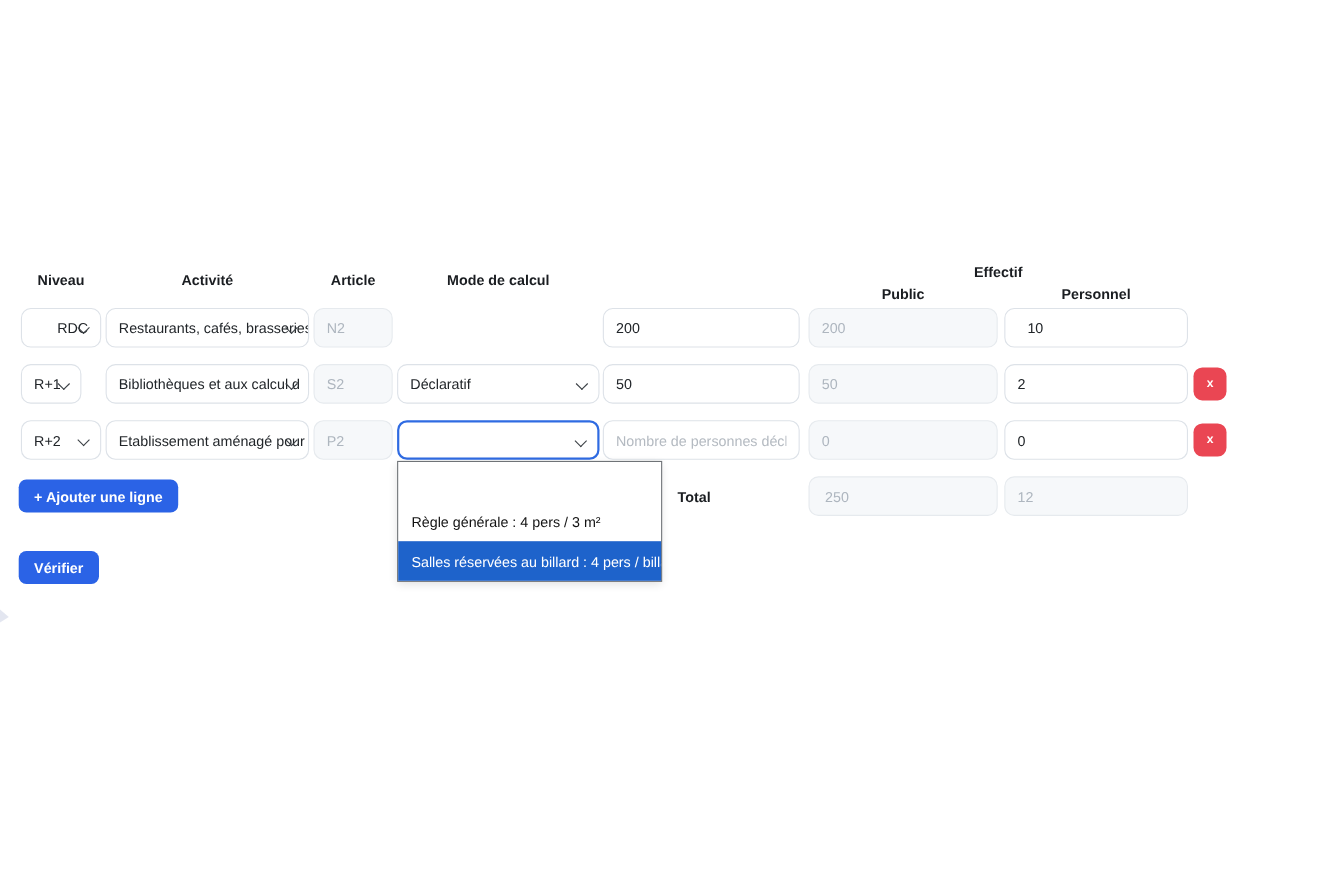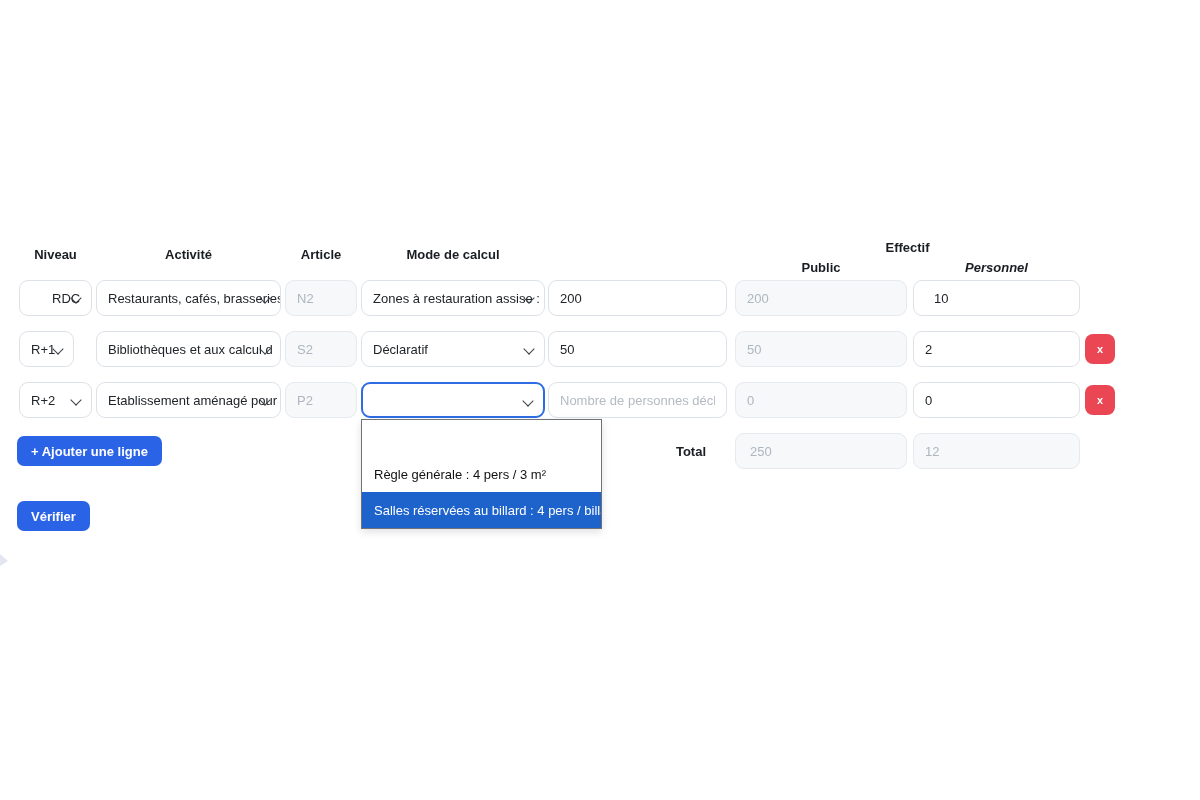--- a/index.html
+++ b/index.html
@@ -17,21 +17,21 @@
   .disabled{background:#f6f8fa;color:#aeb6bf;border-color:#e6eaee;}
   .disabled::placeholder{color:#aeb6bf;}
   input.ctl::placeholder{color:#b4bac1;}
   .focused{border:2px solid #2f6be2;}
   .xbtn{position:absolute;width:30px;height:30px;border-radius:8px;background:#ea4653;
         color:#fff;font-size:11px;font-weight:700;border:none;display:flex;align-items:center;
         justify-content:center;cursor:pointer;font-family:"Liberation Sans",sans-serif;}
   .btn{position:absolute;height:30px;background:#2b63e6;color:#fff;font-size:13px;font-weight:600;
        border:none;border-radius:7px;padding:0 14px;cursor:pointer;
        font-family:"Liberation Sans",sans-serif;}
-  .total-label{position:absolute;left:616px;top:444px;width:90px;text-align:right;
+  .total-label{position:absolute;left:616px;top:444px;width:90px;
         font-size:13px;font-weight:600;color:#1a1d21;}
   .dropdown{position:absolute;left:361px;top:419px;width:239px;background:#fff;
         border:1px solid #6f7377;box-shadow:0 3px 8px rgba(0,0,0,.12);z-index:5;}
   .opt{height:36px;display:flex;align-items:center;padding:0 12px;font-size:13px;
         color:#121212;cursor:pointer;white-space:nowrap;overflow:hidden;}
   .opt.hl{background:#1e63cb;color:#fff;}
   .edge-mark{position:absolute;left:0;top:554px;width:0;height:0;
         border-top:7px solid transparent;border-bottom:5px solid transparent;
         border-left:8px solid #ccd2e4;opacity:.55;}
 </style>
@@ -39,35 +39,31 @@
 <body>
 
 <div class="page">
 
   <div class="hdr" style="left:19px;top:247px;width:73px;">Niveau</div>
   <div class="hdr" style="left:96px;top:247px;width:185px;">Activité</div>
   <div class="hdr" style="left:285px;top:247px;width:72px;">Article</div>
   <div class="hdr" style="left:361px;top:247px;width:184px;">Mode de calcul</div>
   <div class="hdr" style="left:735px;top:240px;width:345px;">Effectif</div>
   <div class="hdr" style="left:735px;top:260px;width:172px;">Public</div>
-  <div class="hdr" style="left:913px;top:260px;width:167px;font-style:italic;">Personnel</div>
+  <div class="hdr" style="left:913px;top:260px;width:167px;">Personnel</div>
 
   <div class="ctl sel" style="left:19px;top:280px;width:73px;padding-left:32px;">
     <span>RDC</span>
     <span class="chev"></span>
   </div>
   <div class="ctl sel" style="left:96px;top:280px;width:185px;">
     <span>Restaurants, cafés, brasseries</span>
     <span class="chev"></span>
   </div>
   <input class="ctl disabled" style="left: 285px; top: 280px; width: 72px;" value="N2">
-  <div class="ctl sel" style="left:361px;top:280px;width:184px;">
-    <span>Zones à restauration assise :</span>
-    <span class="chev"></span>
-  </div>
   <input class="ctl" style="left: 548px; top: 280px; width: 179px;" value="200">
   <input class="ctl disabled" style="left: 735px; top: 280px; width: 172px;" value="200">
   <input class="ctl" style="left: 913px; top: 280px; width: 167px; padding-left: 20px;" value="10">
 
   <div class="ctl sel" style="left:19px;top:331px;width:55px;">
     <span>R+1</span>
     <span class="chev"></span>
   </div>
   <div class="ctl sel" style="left:96px;top:331px;width:185px;">
     <span>Bibliothèques et aux calcul d</span>

